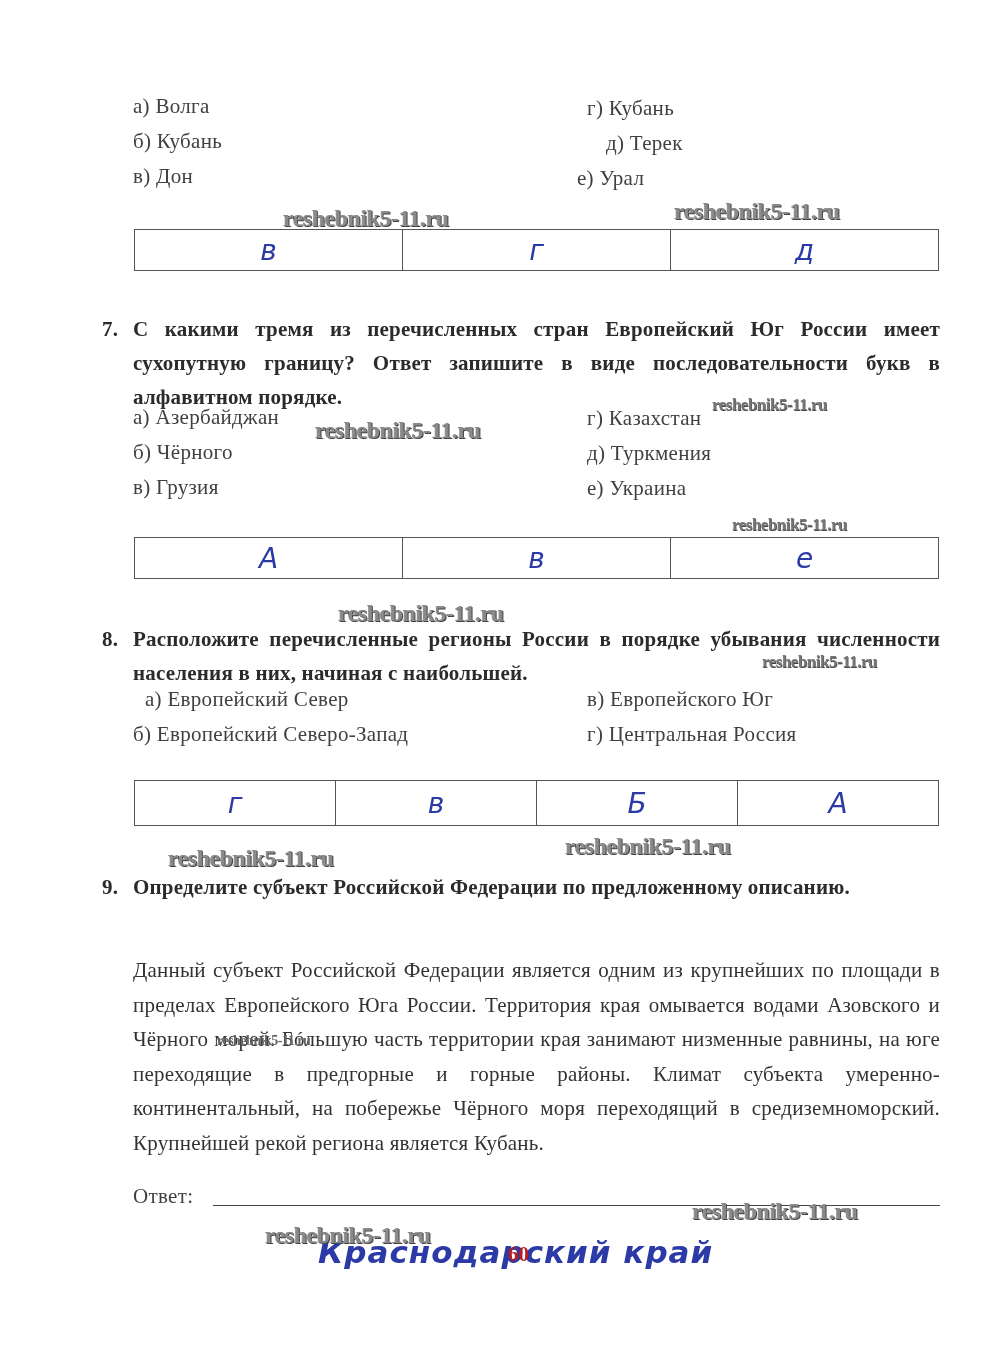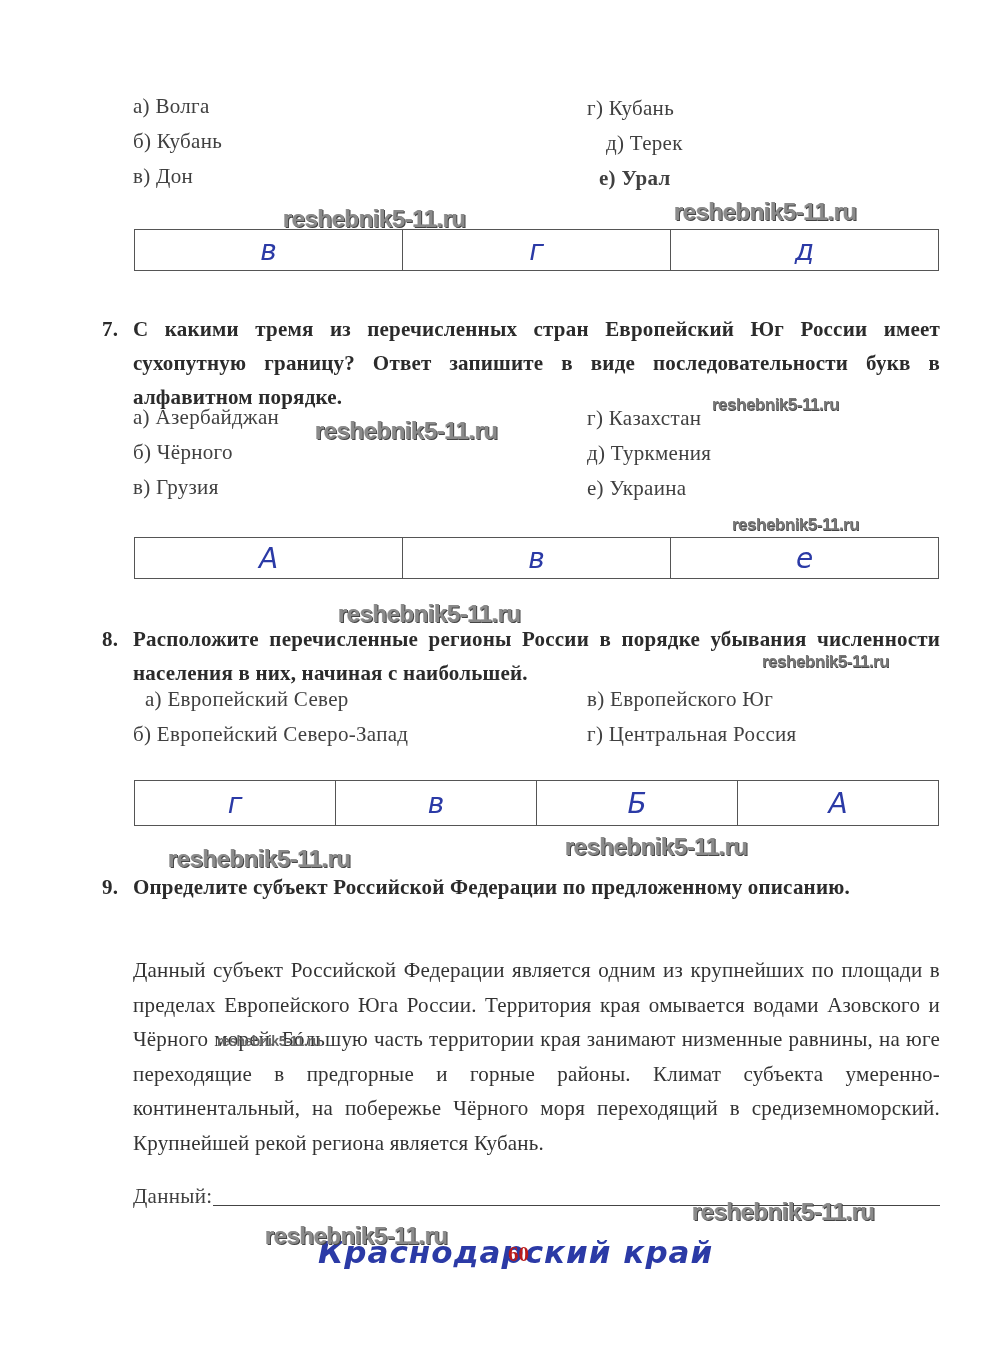--- a/index.html
+++ b/index.html
@@ -8,38 +8,38 @@
   .abs { position:absolute; }
   .opt { font-size:21px; letter-spacing:0.3px; color:#404040; white-space:nowrap; }
   .q { font-size:21px; font-weight:bold; color:#2b2b2b; line-height:34px; letter-spacing:0.2px; }
   .qnum { position:absolute; left:0; top:0; }
   .qtext { margin-left:31px; text-align:justify; }
   .para { font-size:21px; color:#333; line-height:34.5px; text-align:justify; letter-spacing:0.2px; }
   table.ans { position:absolute; border-collapse:collapse; }
   table.ans td { border:1.5px solid #555; height:40px; text-align:center; vertical-align:middle; padding:0; }
   .hand { font-family:"DejaVu Sans","Liberation Sans",sans-serif; font-style:italic; color:#2b3aa6;
           font-size:28px; font-weight:normal; }
-  .wm { position:absolute; font-family:Liberation Sans, sans-serif; font-weight:bold;
+  .wm { position:absolute; font-family:Liberation Serif, serif; font-weight:bold;
         color:#8a8a8a; white-space:nowrap; letter-spacing:-0.5px;
         text-shadow: 1px 1px 0 #444, -0.5px -0.5px 0 #bbb; }
   .wm.big { font-size:24px; }
   .wm.small { font-size:17px; color:#777; text-shadow:0.5px 0.5px 0 #444; }
   .wm.tiny { font-size:14px; color:#666; text-shadow:none; }
   .answer-line { position:absolute; left:213px; top:1205px; width:727px; border-top:1.5px solid #444; }
   .page-num { position:absolute; left:508px; top:1242px; font-size:21px; font-weight:bold; color:#b91c1c; }
 </style>
 </head>
 <body>
 
 <div class="abs opt" style="left:133px;top:94px;">а) Волга</div>
 <div class="abs opt" style="left:133px;top:129px;">б) Кубань</div>
 <div class="abs opt" style="left:133px;top:164px;">в) Дон</div>
 <div class="abs opt" style="left:587px;top:96px;">г) Кубань</div>
 <div class="abs opt" style="left:587px;top:131px;margin-left:19px;">д) Терек</div>
-<div class="abs opt" style="left:599px;top:166px;font-weight:bold;">е) Урал</div>
+<div class="abs opt" style="left:577px;top:166px;">е) Урал</div>
 
 <div class="wm big" style="left:283px;top:205px;">reshebnik5-11.ru</div>
 <div class="wm big" style="left:674px;top:198px;">reshebnik5-11.ru</div>
 
 <table class="ans" style="left:134px;top:229px;width:805px;">
   <tbody>
       <tr>
     <td style="width:33.3%;"><span class="hand">в</span></td>
     <td style="width:33.3%;"><span class="hand">г</span></td>
     <td style="width:33.3%;"><span class="hand">д</span></td>
@@ -100,20 +100,20 @@
 <div class="wm big" style="left:565px;top:833px;">reshebnik5-11.ru</div>
 
 <div class="abs q" style="left:102px;top:870px;width:838px;">
   <span class="qnum">9.</span>
   <div class="qtext">Определите субъект Российской Федерации по предложенному описанию.</div>
 </div>
 
 <div class="abs para" style="left:133px;top:953px;width:807px;">Данный субъект Российской Федерации является одним из крупнейших по площади в пределах Европейского Юга России. Территория края омывается водами Азовского и Чёрного морей. Бóльшую часть территории края занимают низменные равнины, на юге переходящие в предгорные и горные районы. Климат субъекта умеренно-континентальный, на побережье Чёрного моря переходящий в средиземноморский. Крупнейшей рекой региона является Кубань.</div>
 <div class="wm tiny" style="left:217px;top:1033px;">reshebnik5-11.ru</div>
 
-<div class="abs opt" style="left:133px;top:1184px;">Данный:</div>
+<div class="abs opt" style="left:133px;top:1184px;">Ответ:</div>
 <div class="answer-line"></div>
 <div class="abs hand" style="left:318px;top:1234px;font-size:31px;letter-spacing:1px;font-weight:bold;">Краснодарский край</div>
 
 <div class="wm big" style="left:692px;top:1198px;">reshebnik5-11.ru</div>
 <div class="wm big" style="left:265px;top:1222px;">reshebnik5-11.ru</div>
 
 <div class="page-num">60</div>
 
 </body></html>

